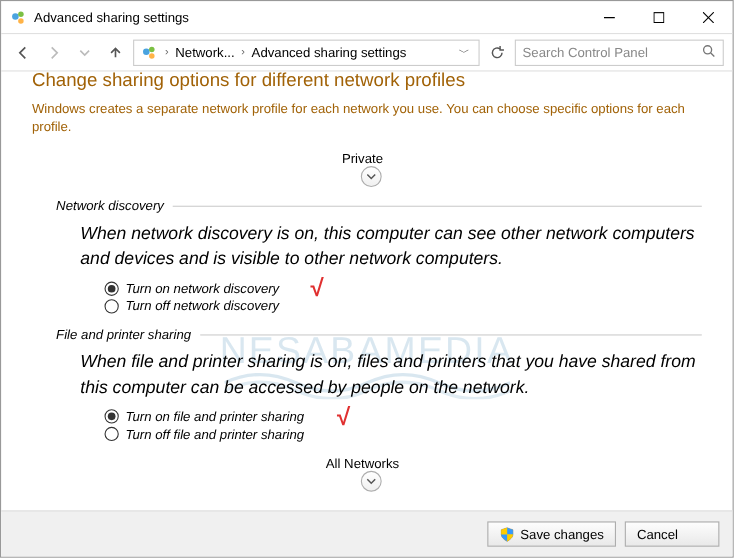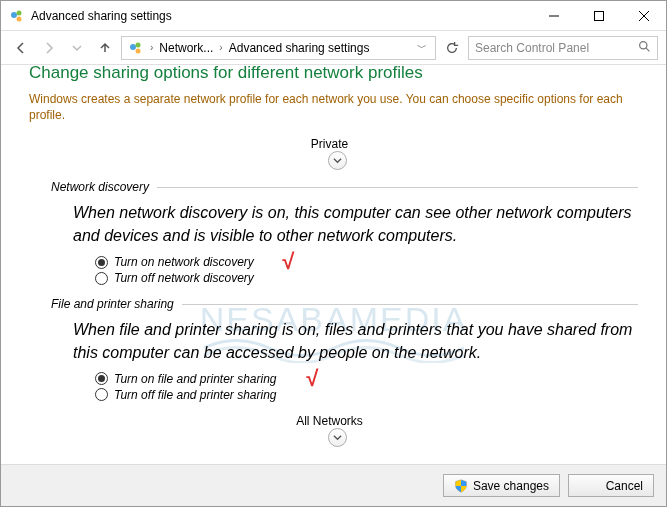--- a/index.html
+++ b/index.html
@@ -82,21 +82,21 @@
     .searchbox input::placeholder { color: #888; }
     .search-icon { color: #666; font-size: 13px; }
     
     .content {
       padding: 6px 28px 0 28px;
       height: 400px;
       overflow: hidden;
       position: relative;
     }
     .heading-cut {
-      color: #15803d;
+      color: #a16207;
       font-size: 17px;
       font-weight: normal;
       margin-top: -8px;
       margin-bottom: 8px;
       white-space: nowrap;
     }
     .intro {
       font-size: 12px;
       color: #a16207;
       margin-bottom: 14px;
@@ -204,21 +204,21 @@
     }
     .btn {
       height: 23px;
       min-width: 86px;
       border: 1px solid #adadad;
       background: linear-gradient(#fdfdfd,#e9e9e9);
       font-size: 12px;
       font-family: inherit;
       display: inline-flex;
       align-items: center;
-      justify-content: flex-end;
+      justify-content: flex-start;
       gap: 5px;
       padding: 0 10px;
     }
     .shield { width: 14px; height: 14px; }
   </style>
 </head>
 <body>
 
 <div class="titlebar">
   <span class="titlebar-icon">

